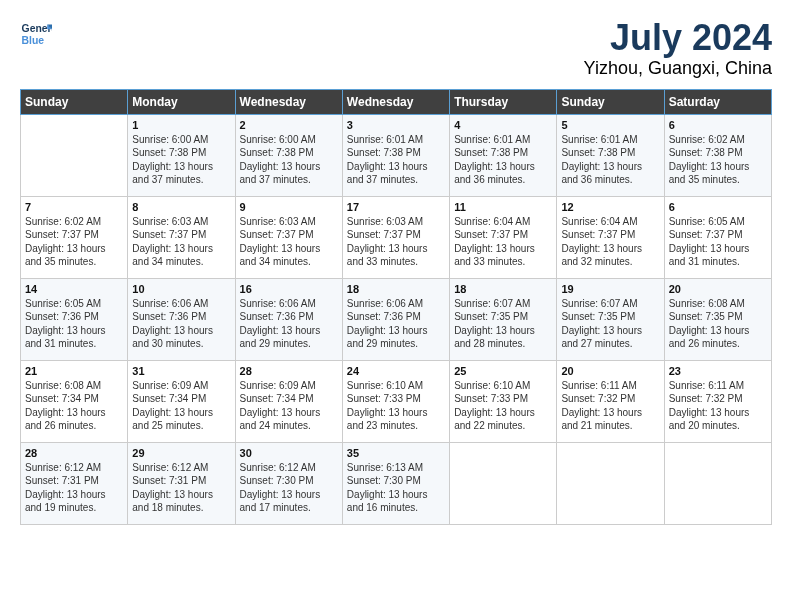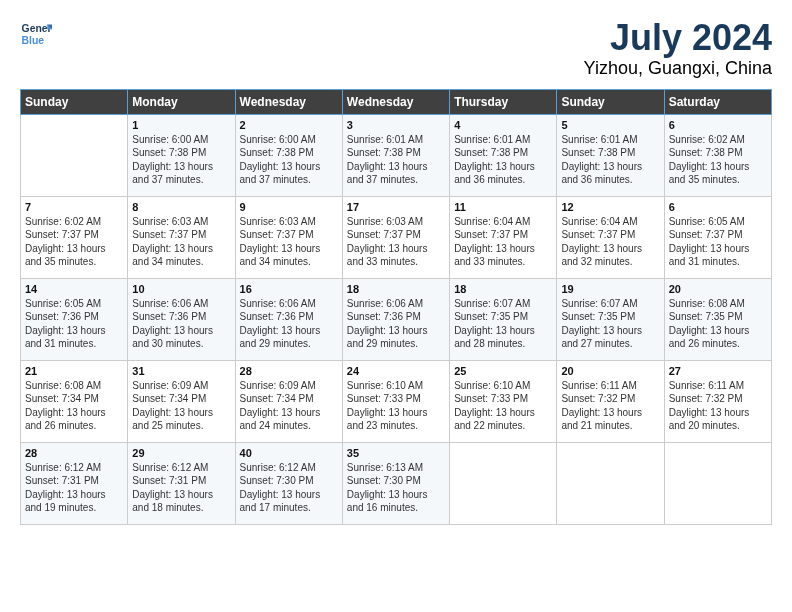--- a/index.html
+++ b/index.html
@@ -147,26 +147,26 @@
           <td><span class="day-num">19</span><span class="cell-text">Sunrise: 6:07 AM<br>Sunset: 7:35 PM<br>Daylight: 13 hours and 27 minutes.</span></td>
           <td><span class="day-num">20</span><span class="cell-text">Sunrise: 6:08 AM<br>Sunset: 7:35 PM<br>Daylight: 13 hours and 26 minutes.</span></td>
         </tr>
         <tr>
           <td><span class="day-num">21</span><span class="cell-text">Sunrise: 6:08 AM<br>Sunset: 7:34 PM<br>Daylight: 13 hours and 26 minutes.</span></td>
           <td><span class="day-num">31</span><span class="cell-text">Sunrise: 6:09 AM<br>Sunset: 7:34 PM<br>Daylight: 13 hours and 25 minutes.</span></td>
           <td><span class="day-num">28</span><span class="cell-text">Sunrise: 6:09 AM<br>Sunset: 7:34 PM<br>Daylight: 13 hours and 24 minutes.</span></td>
           <td><span class="day-num">24</span><span class="cell-text">Sunrise: 6:10 AM<br>Sunset: 7:33 PM<br>Daylight: 13 hours and 23 minutes.</span></td>
           <td><span class="day-num">25</span><span class="cell-text">Sunrise: 6:10 AM<br>Sunset: 7:33 PM<br>Daylight: 13 hours and 22 minutes.</span></td>
           <td><span class="day-num">20</span><span class="cell-text">Sunrise: 6:11 AM<br>Sunset: 7:32 PM<br>Daylight: 13 hours and 21 minutes.</span></td>
-          <td><span class="day-num">27</span><span class="cell-text">Sunrise: 6:11 AM<br>Sunset: 7:32 PM<br>Daylight: 13 hours and 20 minutes.</span></td>
+          <td><span class="day-num">23</span><span class="cell-text">Sunrise: 6:11 AM<br>Sunset: 7:32 PM<br>Daylight: 13 hours and 20 minutes.</span></td>
         </tr>
         <tr>
           <td><span class="day-num">28</span><span class="cell-text">Sunrise: 6:12 AM<br>Sunset: 7:31 PM<br>Daylight: 13 hours and 19 minutes.</span></td>
           <td><span class="day-num">29</span><span class="cell-text">Sunrise: 6:12 AM<br>Sunset: 7:31 PM<br>Daylight: 13 hours and 18 minutes.</span></td>
-          <td><span class="day-num">40</span><span class="cell-text">Sunrise: 6:12 AM<br>Sunset: 7:30 PM<br>Daylight: 13 hours and 17 minutes.</span></td>
+          <td><span class="day-num">30</span><span class="cell-text">Sunrise: 6:12 AM<br>Sunset: 7:30 PM<br>Daylight: 13 hours and 17 minutes.</span></td>
           <td><span class="day-num">35</span><span class="cell-text">Sunrise: 6:13 AM<br>Sunset: 7:30 PM<br>Daylight: 13 hours and 16 minutes.</span></td>
           <td class="empty-cell"></td>
           <td class="empty-cell"></td>
           <td class="empty-cell"></td>
         </tr>
       </tbody>
   </table>
 </div>
 
 </body></html>

